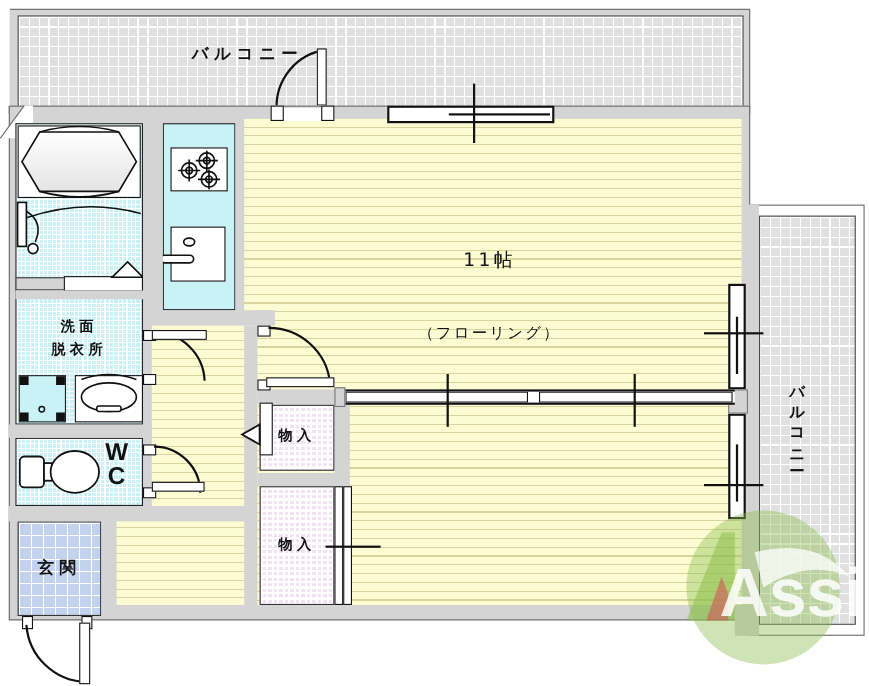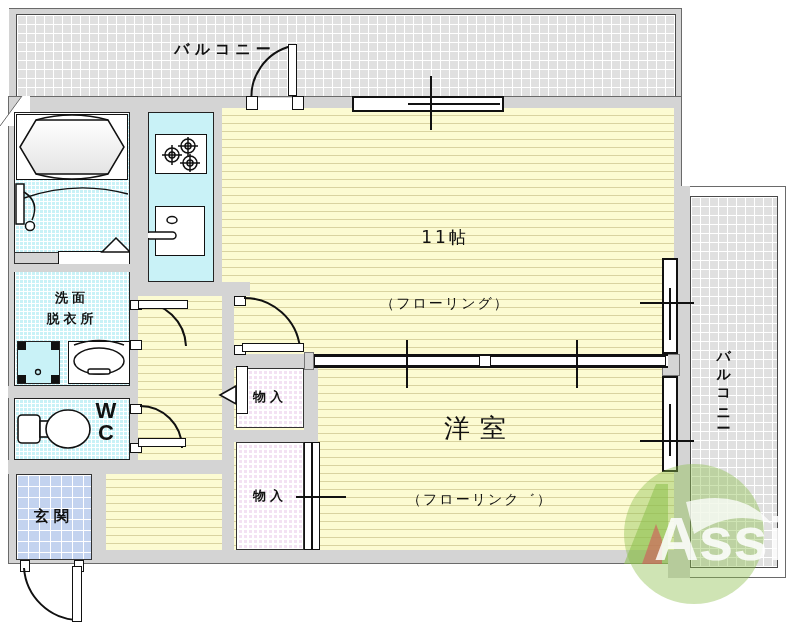--- a/index.html
+++ b/index.html
@@ -304,22 +304,20 @@
   <div class="abs" style="left:312px; top:354px; width:356px; height:14px; background:#fff; border-top:2px solid #111; border-bottom:2px solid #111;"></div>
   <div class="abs" style="left:314px; top:356px; width:166px; height:10px; background:#fff; border:1px solid #111;"></div>
   <div class="abs" style="left:490px; top:356px; width:176px; height:10px; background:#fff; border:1px solid #111;"></div>
   <div class="abs thin-line" style="left:406px; top:340px; width:2px; height:48px;"></div>
   <div class="abs thin-line" style="left:576px; top:340px; width:2px; height:48px;"></div>
   <div class="abs wall-plain" style="left:304px; top:352px; width:10px; height:18px; border:1px solid #777;"></div>
 
   <div class="abs lbl lbl-tatami" style="left:330px; top:228px; width:230px;">11帖</div>
   <div class="abs lbl lbl-sub" style="left:330px; top:267px; width:230px;margin-top:28px;">（フローリング）</div>
 
-  <div class="abs lbl lbl-ldk" style="left:370px; top:414px; width:220px; letter-spacing:10px;">洋室</div>
-  <div class="abs lbl lbl-sub" style="left:370px; top:491px; width:220px;">（フローリンク゛）</div>
 
   <svg id="watermark" viewBox="0 0 196 196">
     <circle cx="100" cy="106" r="70" fill="#8cbf4d" opacity="0.42"></circle>
     <path d="M 30 136 L 62 56 L 74 56 L 74 136 Z" fill="#8cbf4d" opacity="0.55"></path>
     <path d="M 48 136 L 62 96 L 68 112 L 68 136 Z" fill="#d4565a" opacity="0.6"></path>
     <path d="M 92 74 Q 148 60 178 96 Q 140 80 100 106 Z" fill="#ffffff" opacity="0.75"></path>
     <text x="60" y="132" font-family="'Liberation Sans', sans-serif" font-size="62" font-weight="bold" fill="#ffffff" opacity="0.85">Assist</text>
   </svg>
 
 </div>

